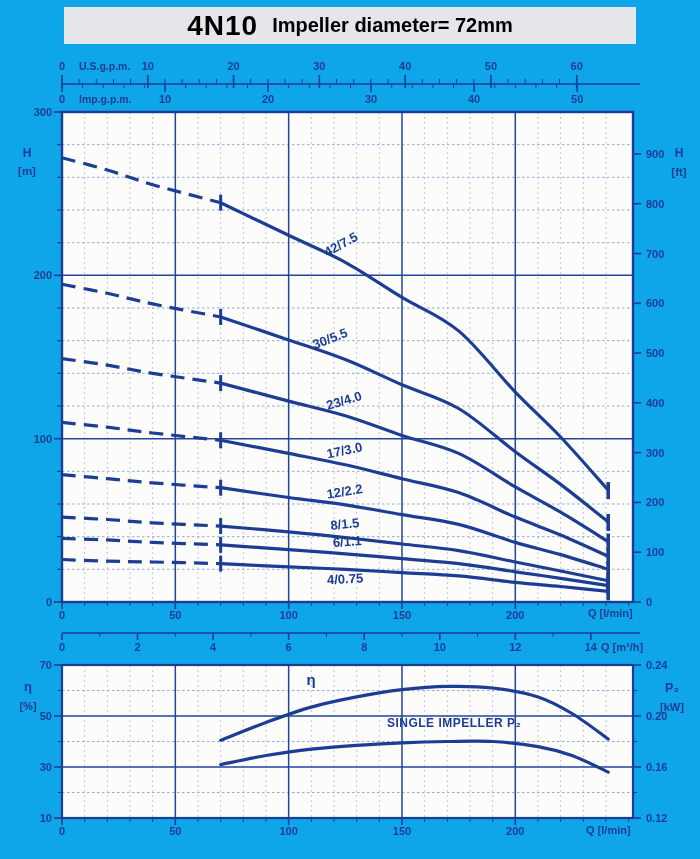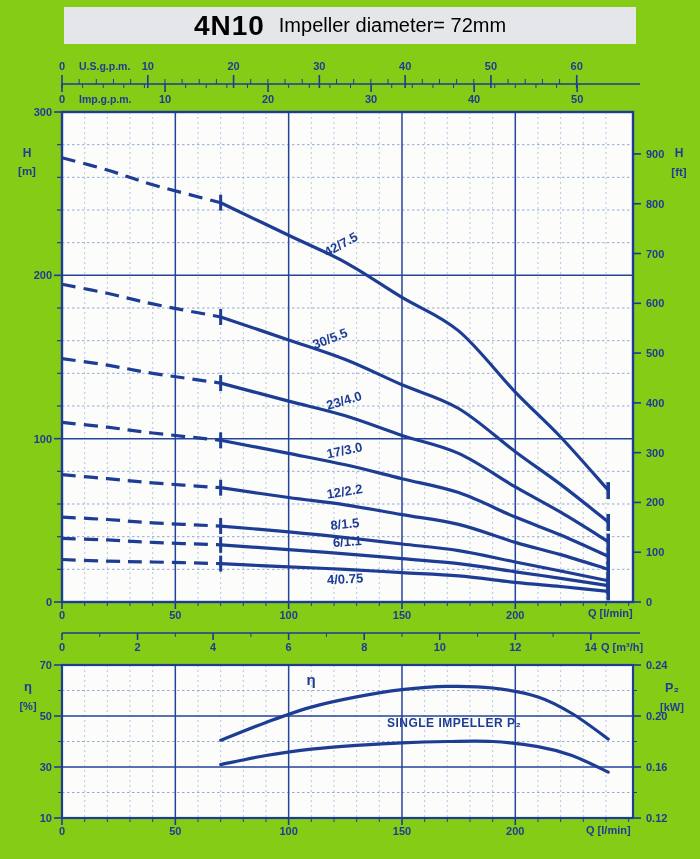--- a/index.html
+++ b/index.html
@@ -1,27 +1,27 @@
 <!DOCTYPE html>
 <html><head>
 <meta charset="utf-8">
 <style>
   html,body{margin:0;padding:0;background:#e8e6e2;}
   .page{
     position:relative;width:700px;height:859px;overflow:hidden;
-    background:#84cc16;
+    background:#0ea5e9;
     font-family:"Liberation Sans","DejaVu Sans",sans-serif;
   }
   .title-band{
     position:absolute;left:64px;top:7px;width:572px;height:37px;
     background:#e4e6ea;
     display:flex;align-items:center;justify-content:center;gap:14px;
   }
   .title-model{font-size:28px;font-weight:bold;letter-spacing:1px;}
-  .title-sub{font-size:20px;font-weight:normal;}
+  .title-sub{font-size:20px;font-weight:bold;}
   svg text{font-family:"Liberation Sans","DejaVu Sans",sans-serif;}
 </style>
 </head>
 <body>
 
 <div class="page">
   <div class="title-band">
     <span class="title-model">4N10</span>
     <span class="title-sub">Impeller diameter= 72mm</span>
   </div>

